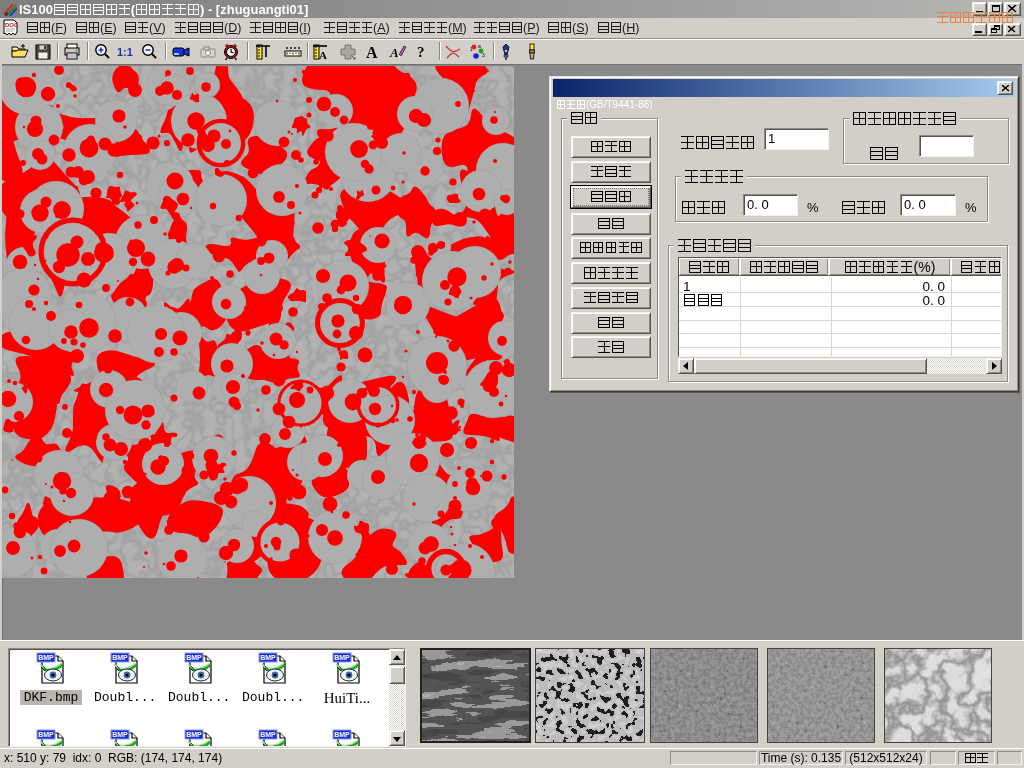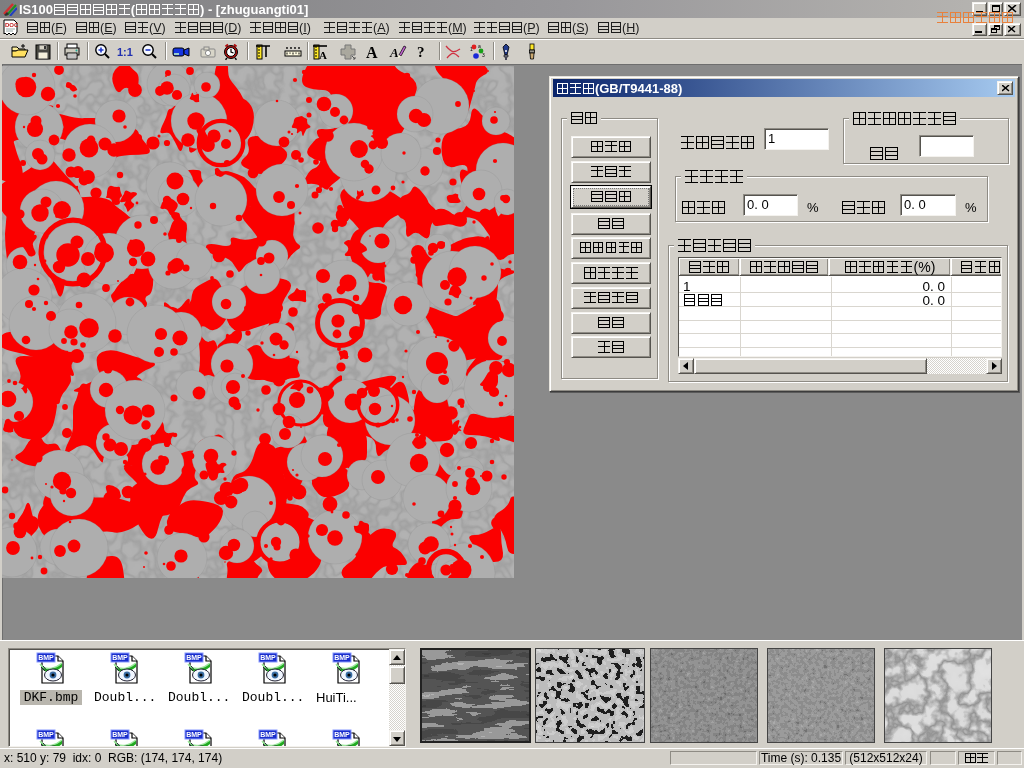--- a/index.html
+++ b/index.html
@@ -929,21 +929,21 @@
       <circle cx="71" cy="186" r="31.9" stroke-width="5.2"></circle>
       <circle cx="444" cy="503" r="17.5" stroke-width="5.5"></circle>
       <circle cx="219" cy="77" r="22.2" stroke-width="4.3"></circle>
       <circle cx="376" cy="339" r="19.7" stroke-width="3.5"></circle>
       <circle cx="299" cy="337" r="22.1" stroke-width="3.0"></circle>
       <circle cx="278" cy="476" r="21.7" stroke-width="4.2"></circle>
     </g>
   </svg>
 <div class="ab" style="left:549px;top:76px;width:470px;height:316px;background:#d2cfc8;border:1px solid;border-color:#e6e3dc #3c3c3c #3c3c3c #e6e3dc;box-shadow:inset 1px 1px 0 #fff,inset -1px -1px 0 #8e8b84, 1px 1px 0 #5a5a5a;z-index:20">
 <div class="ab" style="left:3px;top:2px;width:462px;height:18px;background:linear-gradient(90deg,#0a246a,#a6caf0)">
-      <span class="ab tx" style="left:3px;top:2px;font-size:13px;font-weight:bold;color:#fff"><i class="k k1"></i><i class="k k2"></i><i class="k k1"></i>(GB/T9441-88)</span>
+      <span class="ab tx" style="left:3px;top:20px;font-size:10px;font-weight:normal;color:#fff"><i class="k k1"></i><i class="k k2"></i><i class="k k1"></i>(GB/T9441-88)</span>
       <span class="ab rb" style="right:2px;top:2px;width:16px;height:14px">
         <svg width="8" height="7" style="position:absolute;left:4px;top:3px">
           <path d="M0 0 L7 6 M7 0 L0 6" stroke="#000" stroke-width="1.5"></path>
         </svg>
       </span>
     </div>
 <div class="ab grv" style="left:11px;top:41px;width:97px;height:261px"></div>
 <span class="ab lbl tx" style="left:17px;top:33px;font-size:14px"><i class="k k3"></i><i class="k k1"></i></span>
 <div class="ab rb" style="left:21px;top:58.5px;width:80px;height:22px;text-align:center;font-size:14px;line-height:20px"><i class="k k1"></i><i class="k k2"></i><i class="k k1"></i></div>
 <div class="ab rb" style="left:21px;top:83.5px;width:80px;height:22px;text-align:center;font-size:14px;line-height:20px"><i class="k k2"></i><i class="k k3"></i><i class="k k2"></i></div>
@@ -1025,21 +1025,21 @@
       <use href="#bmp" x="175" y="80" width="30" height="34"></use>
       <use href="#bmp" x="249" y="3" width="30" height="34"></use>
       <use href="#bmp" x="249" y="80" width="30" height="34"></use>
       <use href="#bmp" x="323" y="3" width="30" height="34"></use>
       <use href="#bmp" x="323" y="80" width="30" height="34"></use>
     </svg>
 <span class="ab tx" style="left:11px;top:41px;width:62px;text-align:center;background:#b9b6ae;font-family:'Liberation Mono',monospace;font-size:13px">DKF.bmp</span>
 <span class="ab tx" style="left:85px;top:41px;width:62px;text-align:center;font-family:'Liberation Mono',monospace;font-size:13px">Doubl...</span>
 <span class="ab tx" style="left:159px;top:41px;width:62px;text-align:center;font-family:'Liberation Mono',monospace;font-size:13px">Doubl...</span>
 <span class="ab tx" style="left:233px;top:41px;width:62px;text-align:center;font-family:'Liberation Mono',monospace;font-size:13px">Doubl...</span>
-<span class="ab tx" style="left:307px;top:41px;width:62px;text-align:left;font-family:Liberation Sans, sans-serif;font-size:13px">HuiTi...</span>
+<span class="ab tx" style="left:307px;top:41px;width:62px;text-align:center;font-family:Liberation Serif, serif;font-size:15px">HuiTi...</span>
 <div class="ab" style="right:0;top:0;width:16px;height:97px;background:conic-gradient(#fff 25%,#d6d3cc 0 50%,#fff 0 75%,#d6d3cc 0) 0 0/2px 2px">
       <span class="ab rb" style="left:0;top:0;width:16px;height:16px">
         <svg width="8" height="5" style="position:absolute;left:3px;top:5px">
           <path d="M4 0 L8 5 H0 Z" fill="#000"></path>
         </svg>
       </span>
       <span class="ab rb" style="left:0;top:17px;width:16px;height:18px"></span>
       <span class="ab rb" style="left:0;bottom:0;width:16px;height:16px">
         <svg width="8" height="5" style="position:absolute;left:3px;top:6px">
           <path d="M0 0 H8 L4 5 Z" fill="#000"></path>

